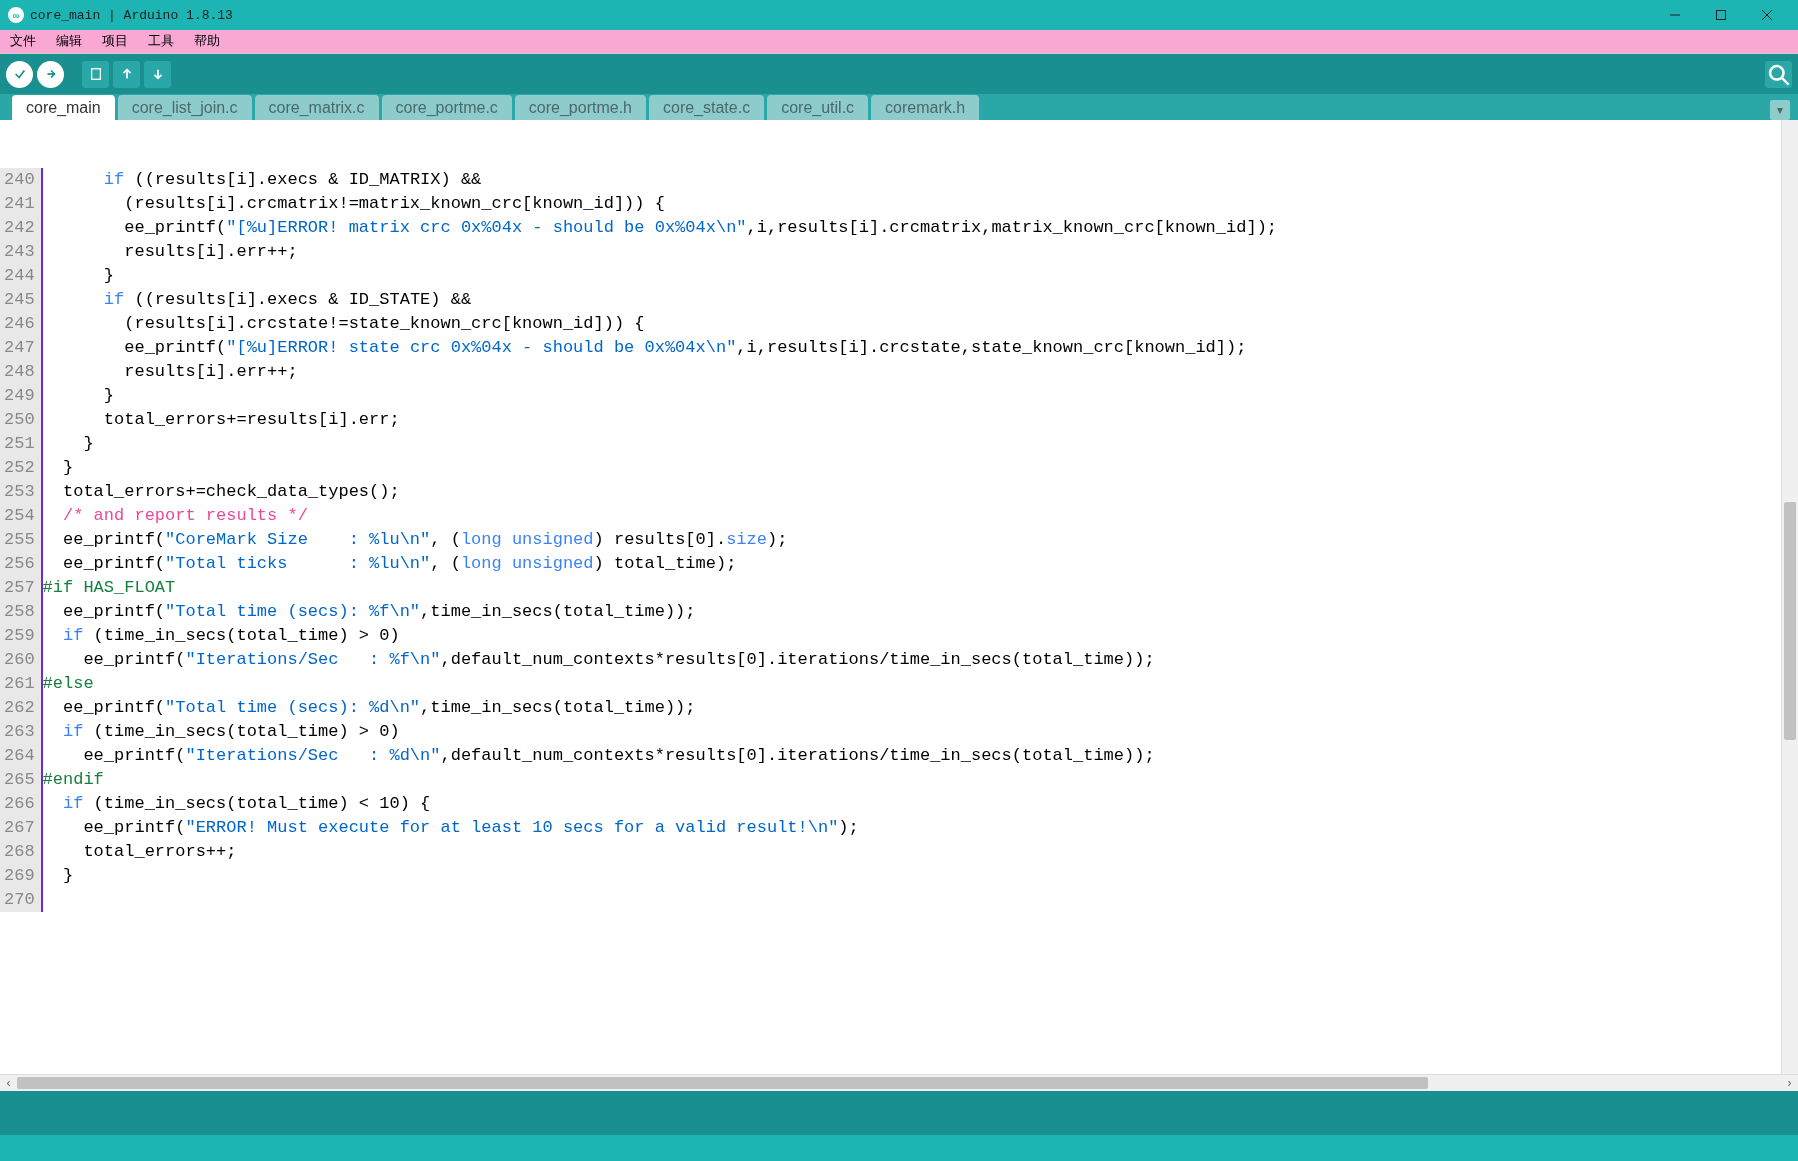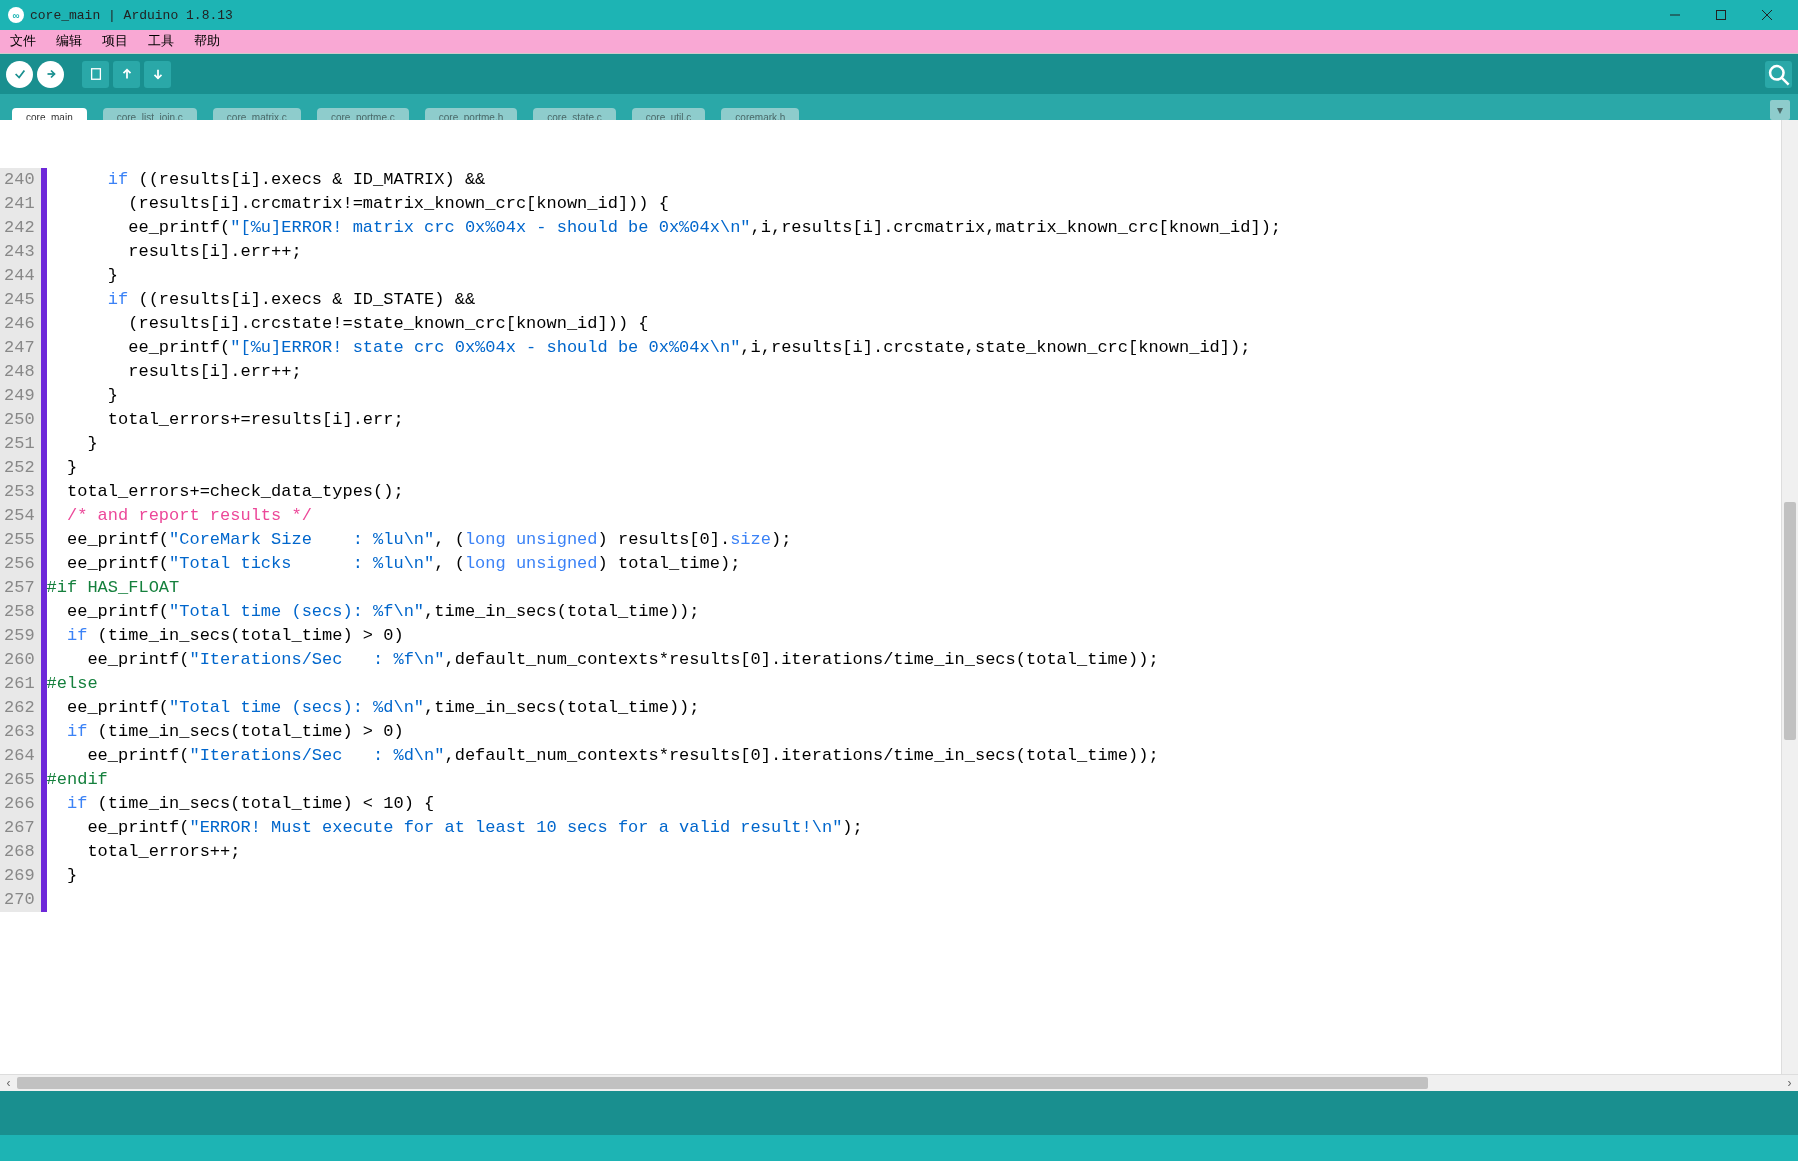--- a/index.html
+++ b/index.html
@@ -87,25 +87,25 @@
   background: #2aa8a8;
   height: 26px;
   display: flex;
   align-items: flex-end;
   padding-left: 12px;
 }
 .tab {
   background: #8ecccc;
   border-radius: 4px 4px 0 0;
   padding: 4px 14px;
-  margin-right: 16px;
-  font-size: 10px;
+  margin-right: 3px;
+  font-size: 16px;
   color: #4a6969;
   position: relative;
-  top: 7px;
+  top: 1px;
 }
 .tab.active {
   background: #fff;
   color: #333;
 }
 .tabbar .spacer { flex: 1; }
 .tab-menu {
   width: 20px; height: 20px;
   background: #8ecccc;
   margin-right: 8px;
@@ -131,21 +131,21 @@
 .editor-inner {
   display: flex;
   min-width: 100%;
 }
 .gutter {
   background: #e8e8e8;
   color: #888;
   text-align: right;
   padding: 0 6px 0 4px;
   user-select: none;
-  border-right: 6px solid #6d28d9;
+  border-right: 2px solid #6d28d9;
   flex: 0 0 auto;
 }
 .gutter div { height: 24px; }
 .code {
   padding-left: 0;
   flex: 1;
 }
 .code .ln { height: 24px; color: #000; }
 .kw { color: #3b82f6; }         
 .str { color: #0066cc; }        

